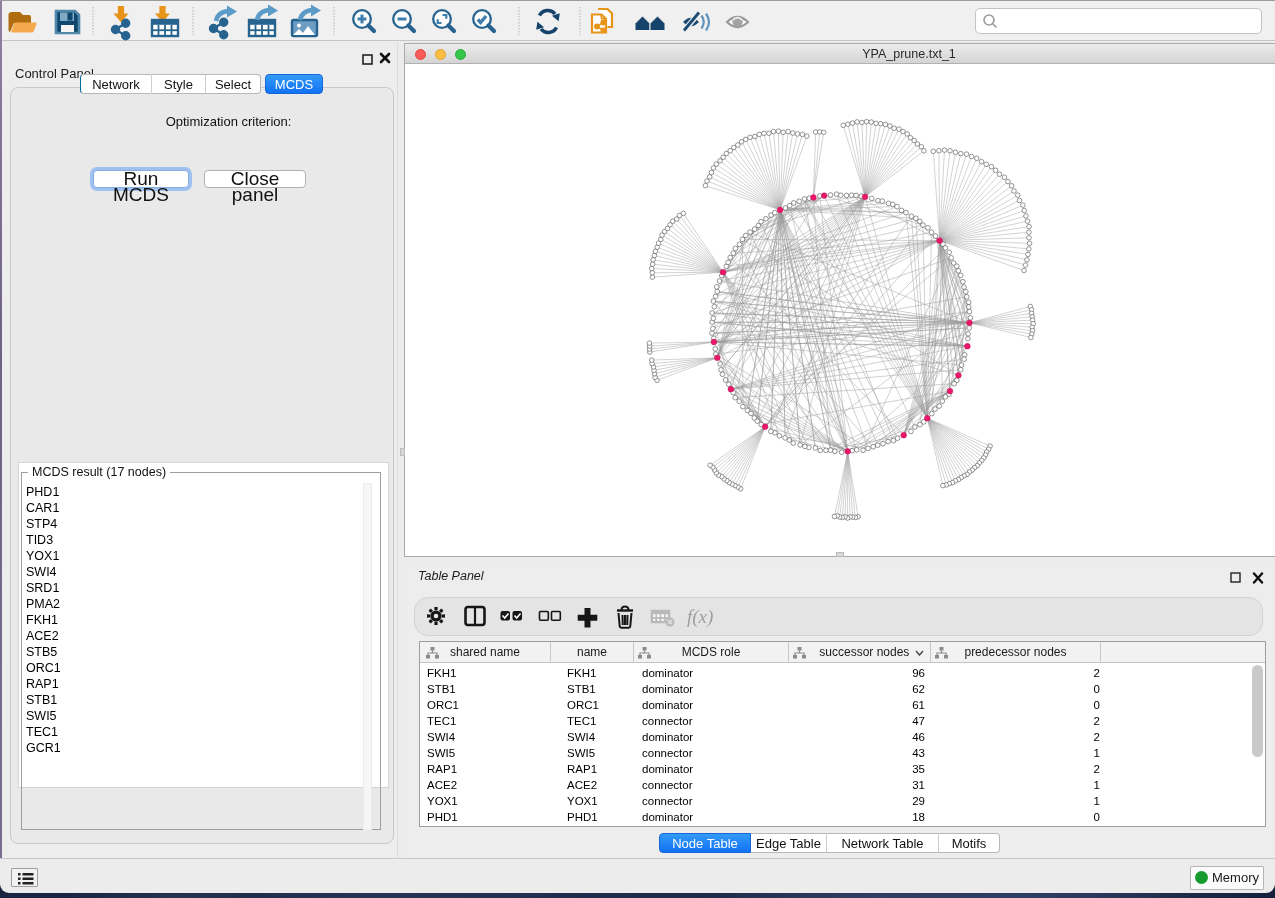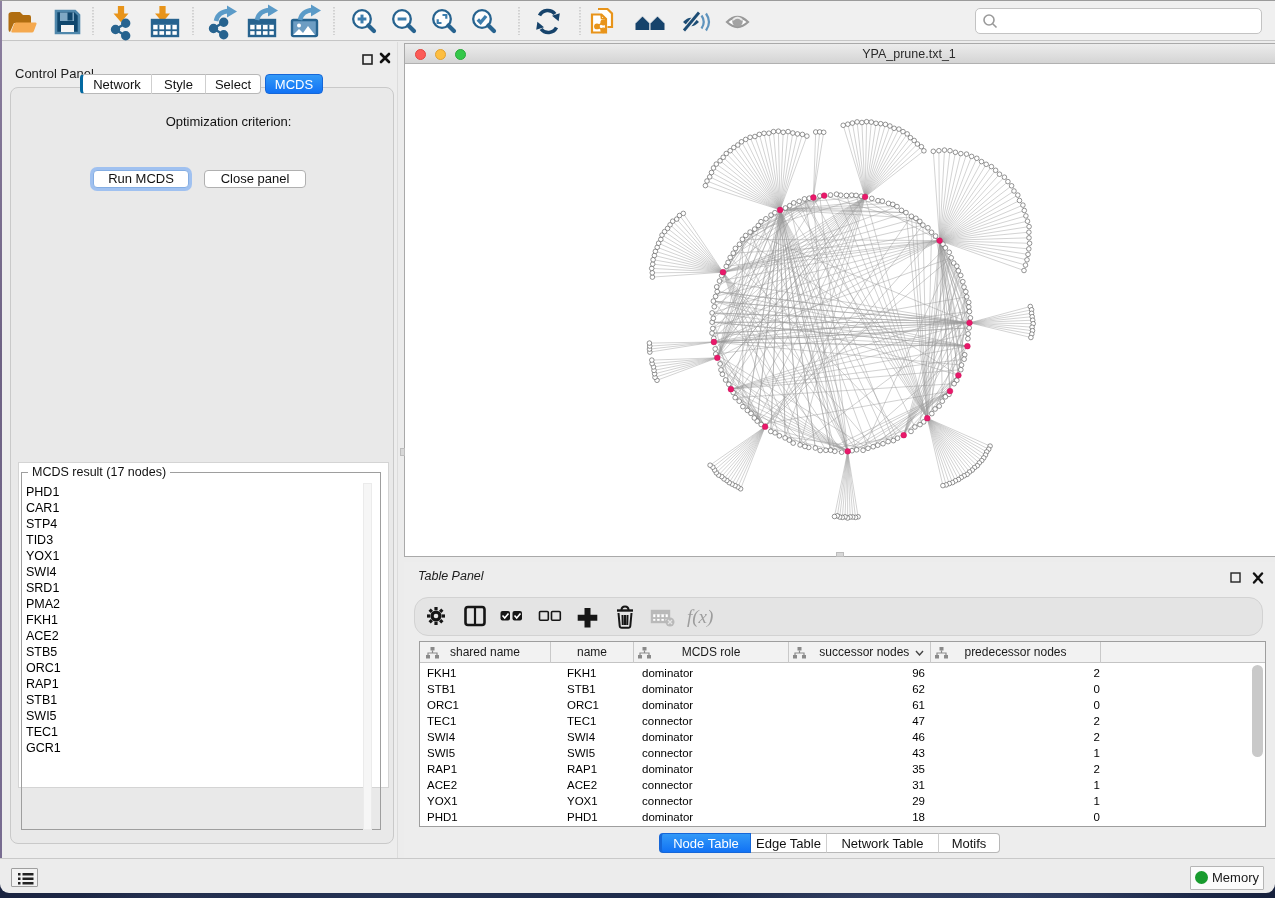--- a/index.html
+++ b/index.html
@@ -10,27 +10,27 @@
 
 #toolbar { left:0; top:0; width:1275px; height:41px; background:#f0f0f0; border-top:1px solid #9b9b9b; border-bottom:1px solid #c6c6c6; }
 #searchbox { position:absolute; left:975px; top:7px; width:287px; height:26px; background:#fff; border:1px solid #c3c3c3; border-radius:5px; }
 
 
 #cpanel { left:2px; top:42px; width:396px; height:816px; background:#ededed; border-right:1px solid #dcdcdc; }
 #cp-title { position:absolute; left:13px; top:24px; font-size:13px; color:#1d1d1d; }
 #cp-box { position:absolute; left:8px; top:45px; width:384px; height:757px; background:#e9e9e9; border:1px solid #c9c9c9; border-radius:8px; }
 #cp-tabs { position:absolute; left:78px; top:32px; height:20px; display:flex; font-size:13px; }
 .seg { height:20px; line-height:19px; text-align:center; background:#fff; border-top:1px solid #b8b8b8; border-bottom:1px solid #b8b8b8; border-right:1px solid #cfcfcf; color:#111; }
-.seg.first { border-left:3px solid #0369a1; border-radius:4px 0 0 4px; }
+.seg.first { border-left:1px solid #0369a1; border-radius:4px 0 0 4px; }
 .seg.last  { border-right:1px solid #b8b8b8; border-radius:0 4px 4px 0; }
 .seg.sel { background:linear-gradient(#339af7,#1172f5); color:#fff; border-color:#1667d8; }
 #opt-label { position:absolute; left:0; top:72px; width:453px; text-align:center; font-size:13px; color:#111; }
 #dropdown { position:absolute; left:43px; top:95px; width:312px; height:20px; background:#fff; border:1px solid #b5b5b5; border-radius:4px; font-size:13px; line-height:18px; padding-left:11px; color:#111; }
 #dd-step { position:absolute; right:-1px; top:-1px; width:19px; height:20px; border-radius:0 4px 4px 0; background:linear-gradient(#4ba0f8,#1468ee); }
-.btn { position:absolute; height:18px; background:#fff; border:1px solid #b0b0b0; border-radius:4px; font-size:13px; text-align:center; line-height:16px; color:#111; }
+.btn { position:absolute; height:18px; background:#fff; border:1px solid #b0b0b0; border-radius:4px; font-size:19px; text-align:center; line-height:16px; color:#111; }
 #btn-run { left:91px; top:128px; width:96px; box-shadow:0 0 0 3px rgba(100,160,245,.55); border-color:#85aee3; }
 #btn-close { left:202px; top:128px; width:102px; }
 #fieldset { position:absolute; left:16px; top:420px; width:371px; height:326px; background:#fff; border:1px solid #d4d4d4; }
 #fs-inner { position:absolute; left:2px; top:9px; width:360px; height:358px; border:1px solid #9e9e9e; }
 #fs-legend { position:absolute; left:6px; top:-8px; background:#fff; padding:0 4px; font-size:12.5px; color:#111; }
 #fs-list { position:absolute; left:1px; top:11px; font-size:12.5px; color:#000; }
 #fs-list .li { padding-left:3px; height:16px; line-height:16px; }
 #fs-scroll { position:absolute; right:8px; top:10px; width:9px; height:347px; background:#f6f6f6; border:1px solid #ebebeb; }
 
 

